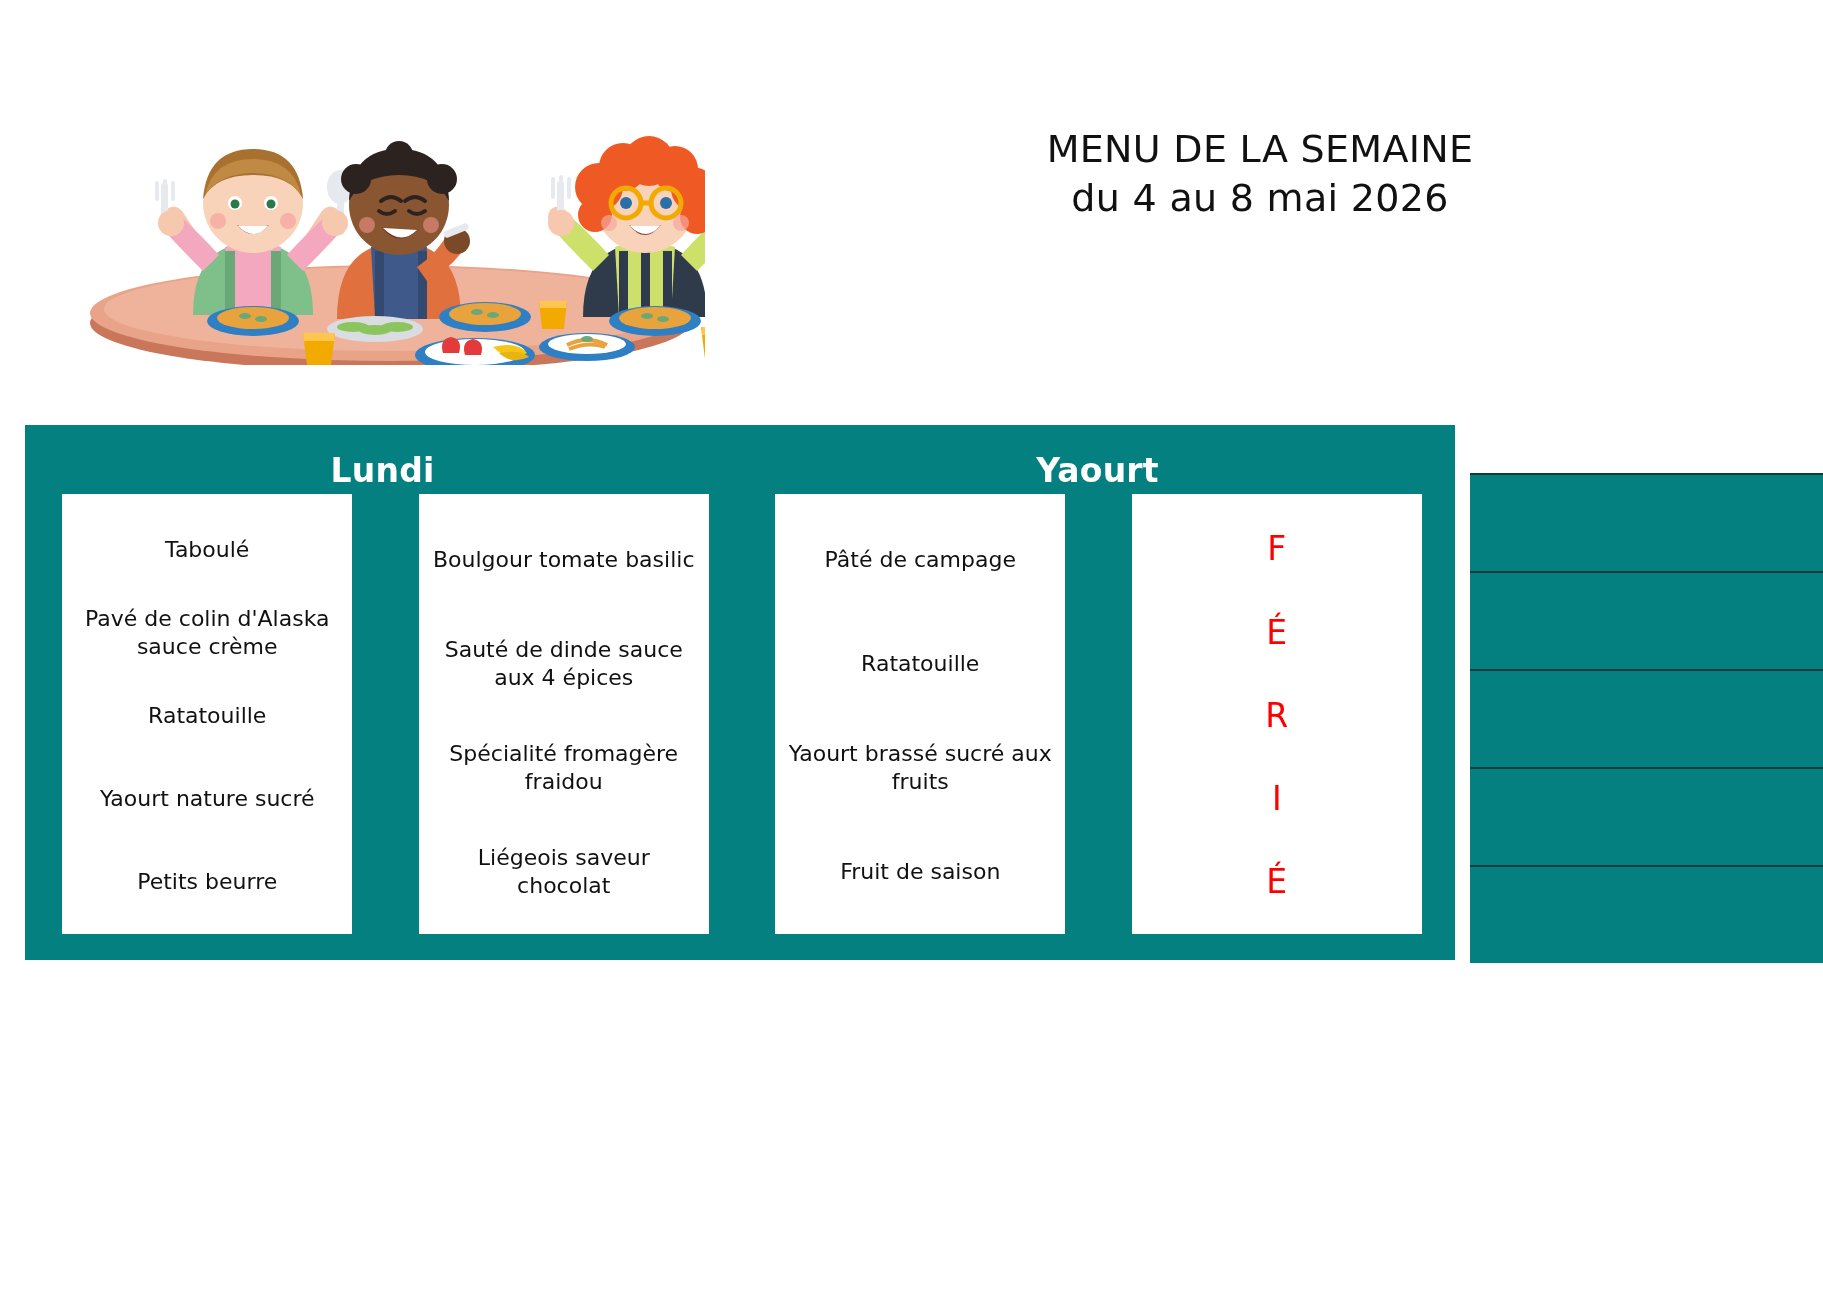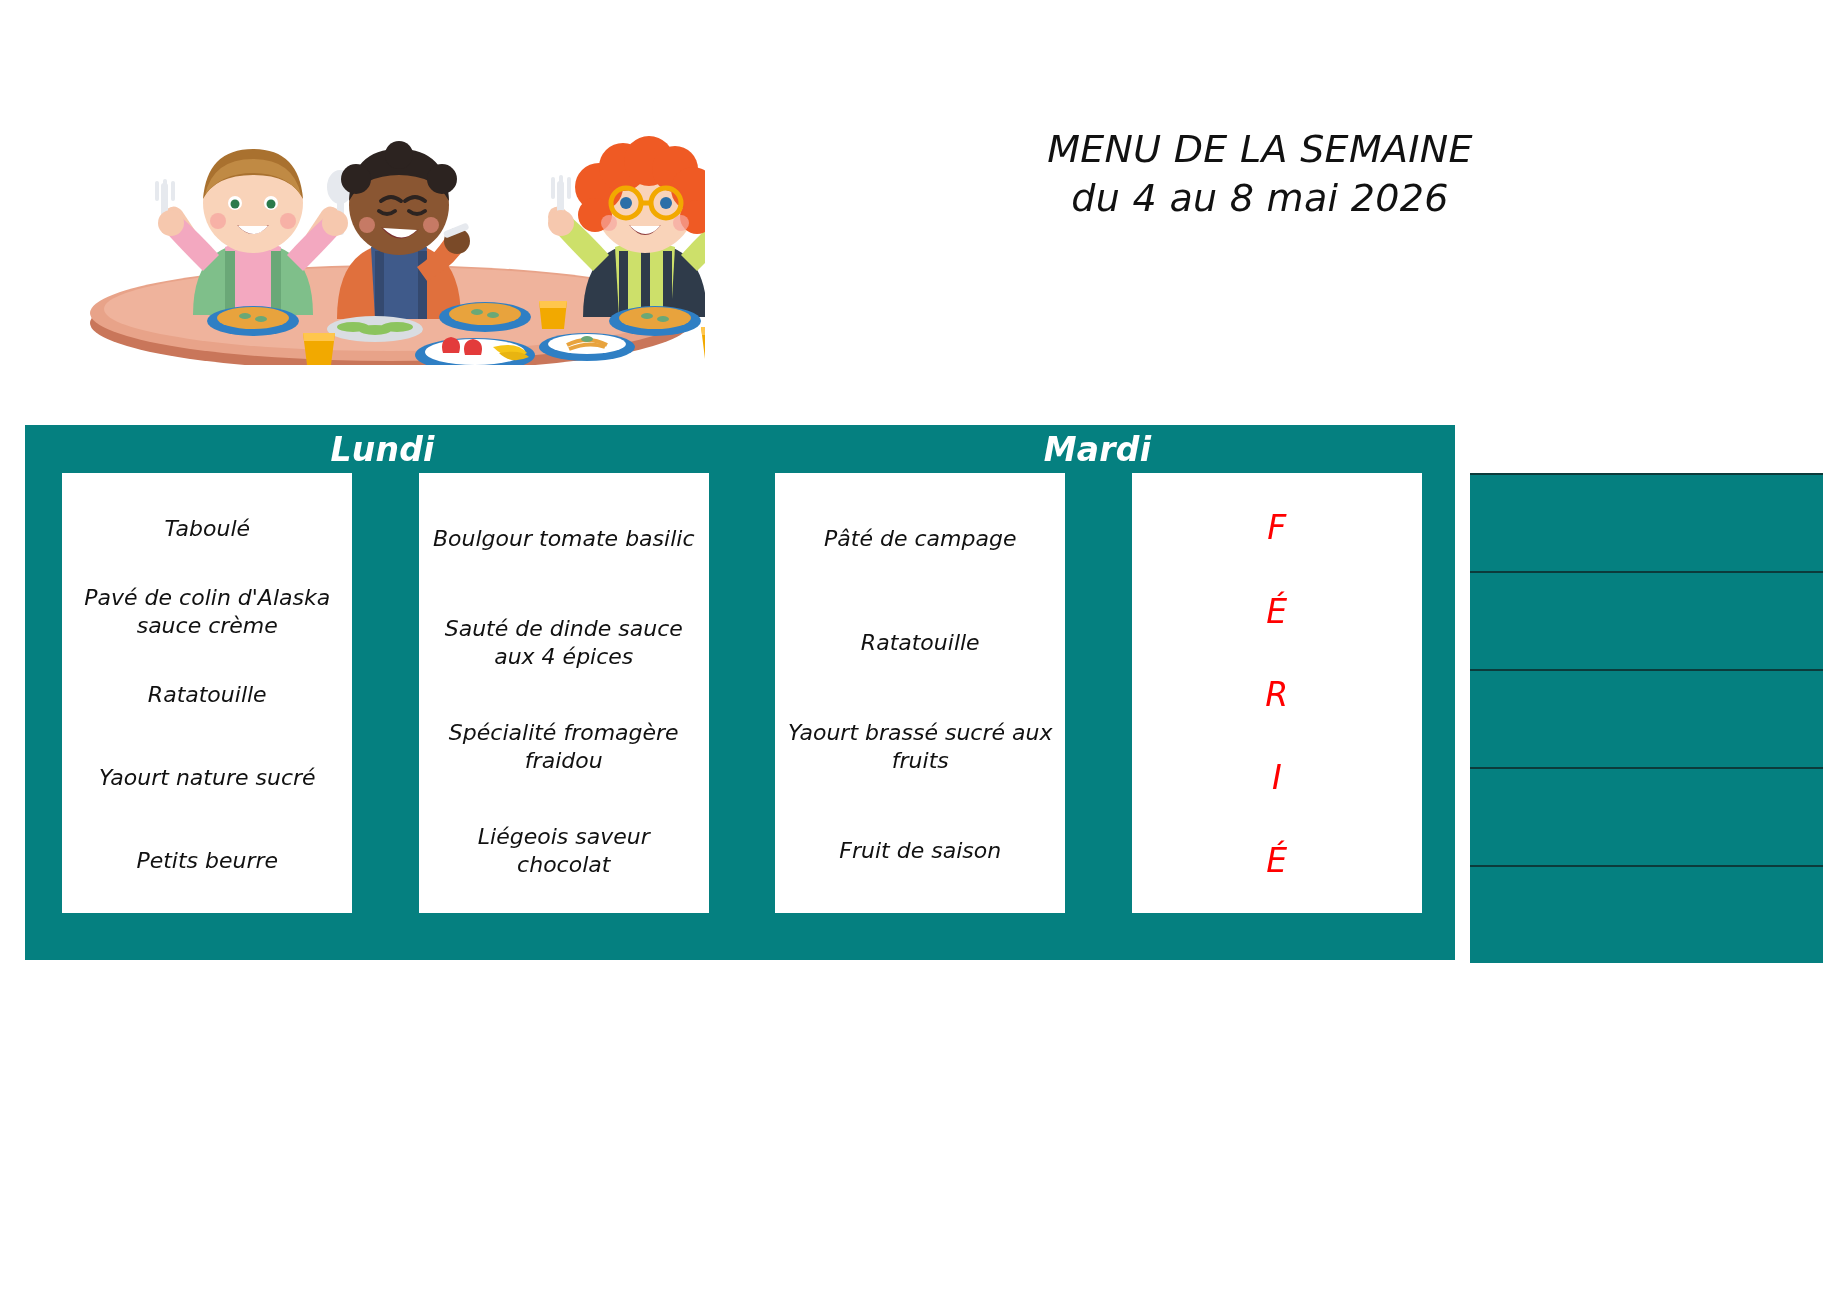--- a/index.html
+++ b/index.html
@@ -2,21 +2,21 @@
 <html><head>
 <meta charset="utf-8">
 <style>
   * { box-sizing: border-box; margin: 0; padding: 0; }
   html, body {
     width: 1823px; height: 1292px;
     background: #ffffff;
     font-family: "DejaVu Sans", sans-serif;
     overflow: hidden;
   }
-  #page { position: relative; width: 1823px; height: 1292px; background: #fff; font-style: italic; }
+  #page { position: relative; width: 1823px; height: 1292px; background: #fff; }
 
   
   .illu { position: absolute; left: 75px; top: 75px; width: 630px; height: 290px; }
   .illu svg { display: block; width: 100%; height: 100%; }
 
   
   .title-block {
     position: absolute; left: 930px; top: 125px; width: 660px;
     text-align: center;
     font-family: "DejaVu Sans", sans-serif;
@@ -24,21 +24,21 @@
   }
   .title-line { font-size: 38px; line-height: 1.28; font-weight: 400; letter-spacing: 0.3px; }
 
   
   .menu-table {
     position: absolute; left: 25px; top: 425px;
     width: 1430px; height: 535px;
     background: #058080;
   }
   .day-header-row {
-    display: flex; height: 48px; width: 100%;
+    display: flex; height: 48px; width: 100%; margin-top: 21px;
   }
   .day-header {
     flex: 1 1 0; display: flex; align-items: center; justify-content: center;
     color: #ffffff; font-size: 33px; font-weight: 700;
     font-family: "DejaVu Sans", sans-serif;
     letter-spacing: 0.2px;
   }
   .panels-row {
     display: flex; width: 100%; height: 440px; padding: 0 0 0 4px;
   }
@@ -235,21 +235,21 @@
 
   <div class="title-block">
     <div class="title-line">MENU DE LA SEMAINE</div>
     <div class="title-line">du 4 au 8 mai 2026</div>
   </div>
 
   <div class="menu-table">
 
     <div class="day-header-row">
       <div class="day-header">Lundi</div>
-      <div class="day-header">Mardi</div>
+      <div class="day-header">Yaourt</div>
     </div>
 
     <div class="panels-row">
 
       <div class="panel-cell">
         <div class="panel">
           <div class="menu-row">Taboulé</div>
           <div class="menu-row">Pavé de colin d'Alaska sauce crème</div>
           <div class="menu-row">Ratatouille</div>
           <div class="menu-row">Yaourt nature sucré</div>

